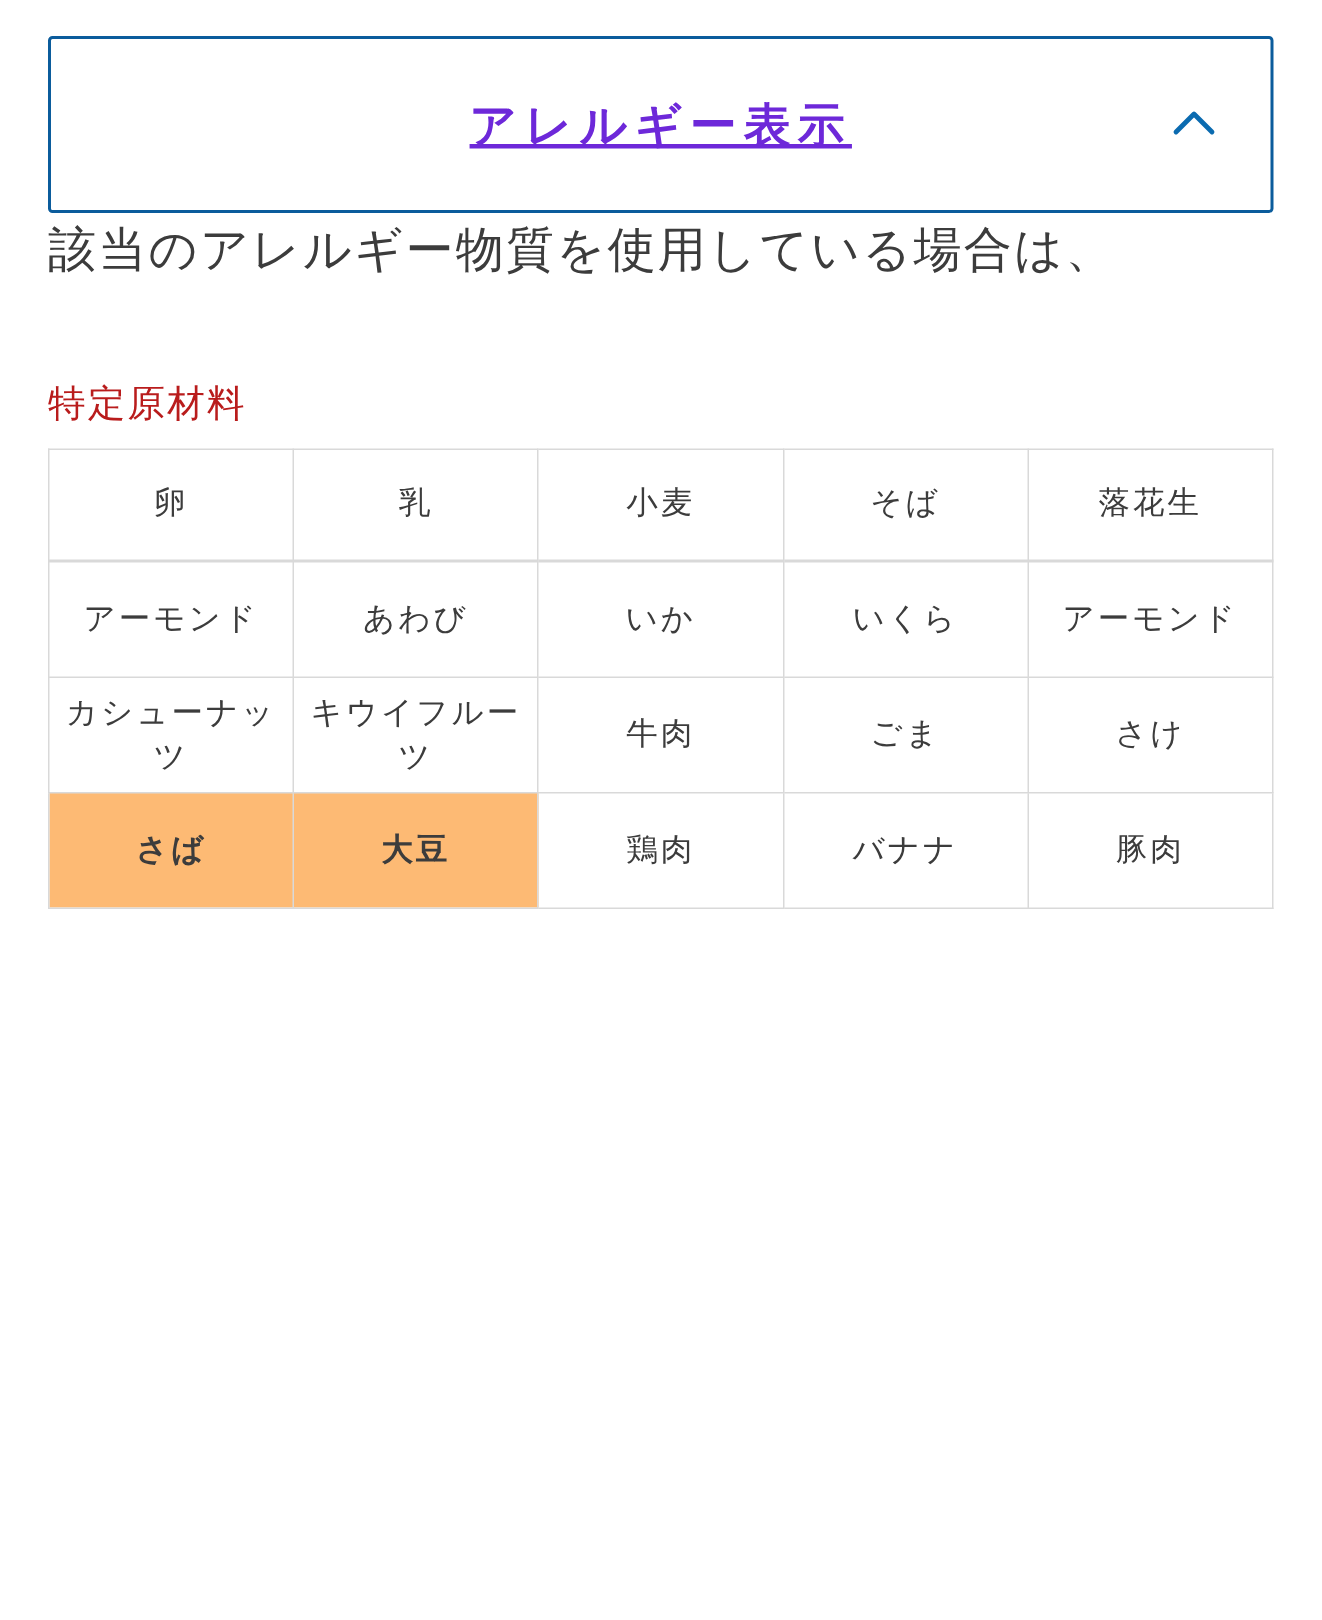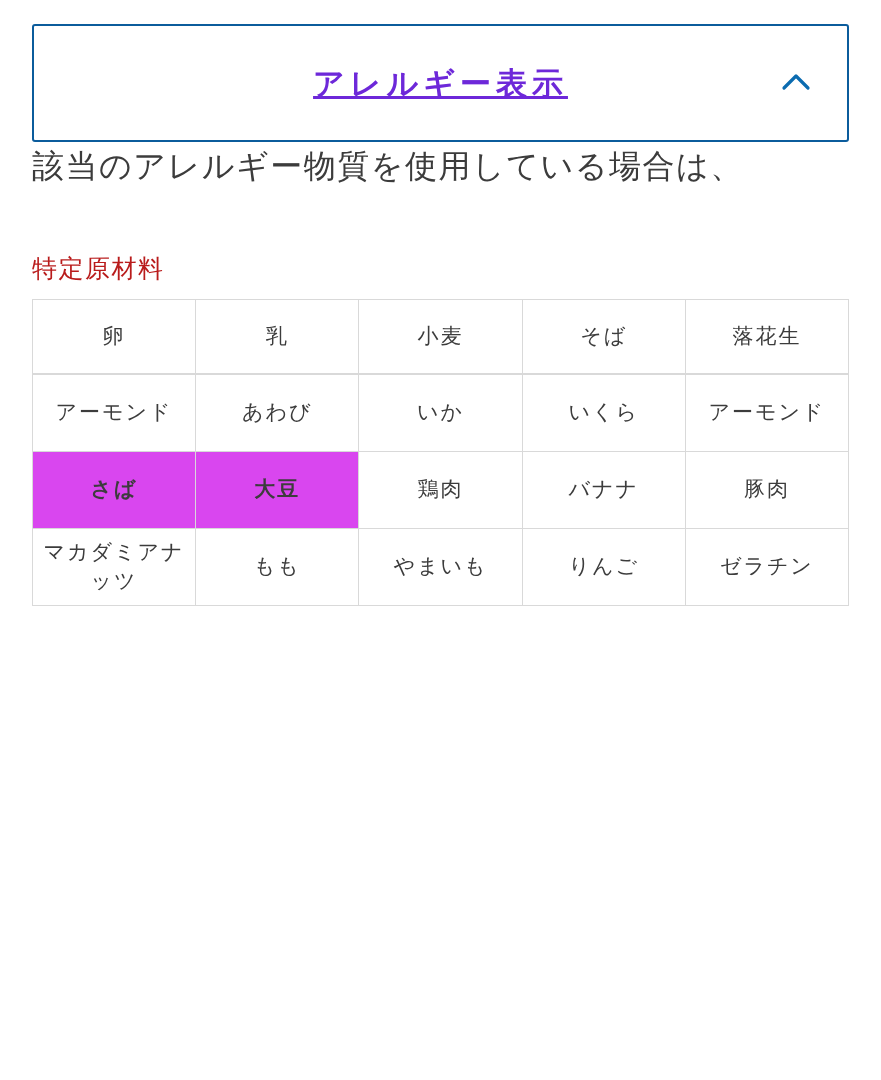--- a/index.html
+++ b/index.html
@@ -89,21 +89,21 @@
     word-break: break-all;
   }
   table.allergen-table td.empty {
     border-color: #d9d9d9;
   }
   table.quasi td {
     height: 77px;
     font-family: Liberation Serif, serif;
   }
   td.highlight {
-    background: #d946ef;
+    background: #fdba74;
     font-weight: bold;
     color: #2b2b2b;
   }
 </style>
 </head>
 <body>
 
 <div class="page">
 
   <div class="accordion-header">
@@ -135,29 +135,29 @@
   <table class="allergen-table quasi">
     <tbody>
       <tr>
         <td>アーモンド</td>
         <td>あわび</td>
         <td>いか</td>
         <td>いくら</td>
         <td>アーモンド</td>
       </tr>
       <tr>
+        <td>カシューナッツ</td>
+        <td>キウイフルーツ</td>
+        <td>牛肉</td>
+        <td>ごま</td>
+        <td>さけ</td>
+      </tr>
+      <tr>
         <td class="highlight">さば</td>
         <td class="highlight">大豆</td>
         <td>鶏肉</td>
         <td>バナナ</td>
         <td>豚肉</td>
-      </tr>
-      <tr>
-        <td>マカダミアナッツ</td>
-        <td>もも</td>
-        <td>やまいも</td>
-        <td>りんご</td>
-        <td>ゼラチン</td>
       </tr>
     </tbody>
   </table>
 
 </div>
 
 </body></html>

